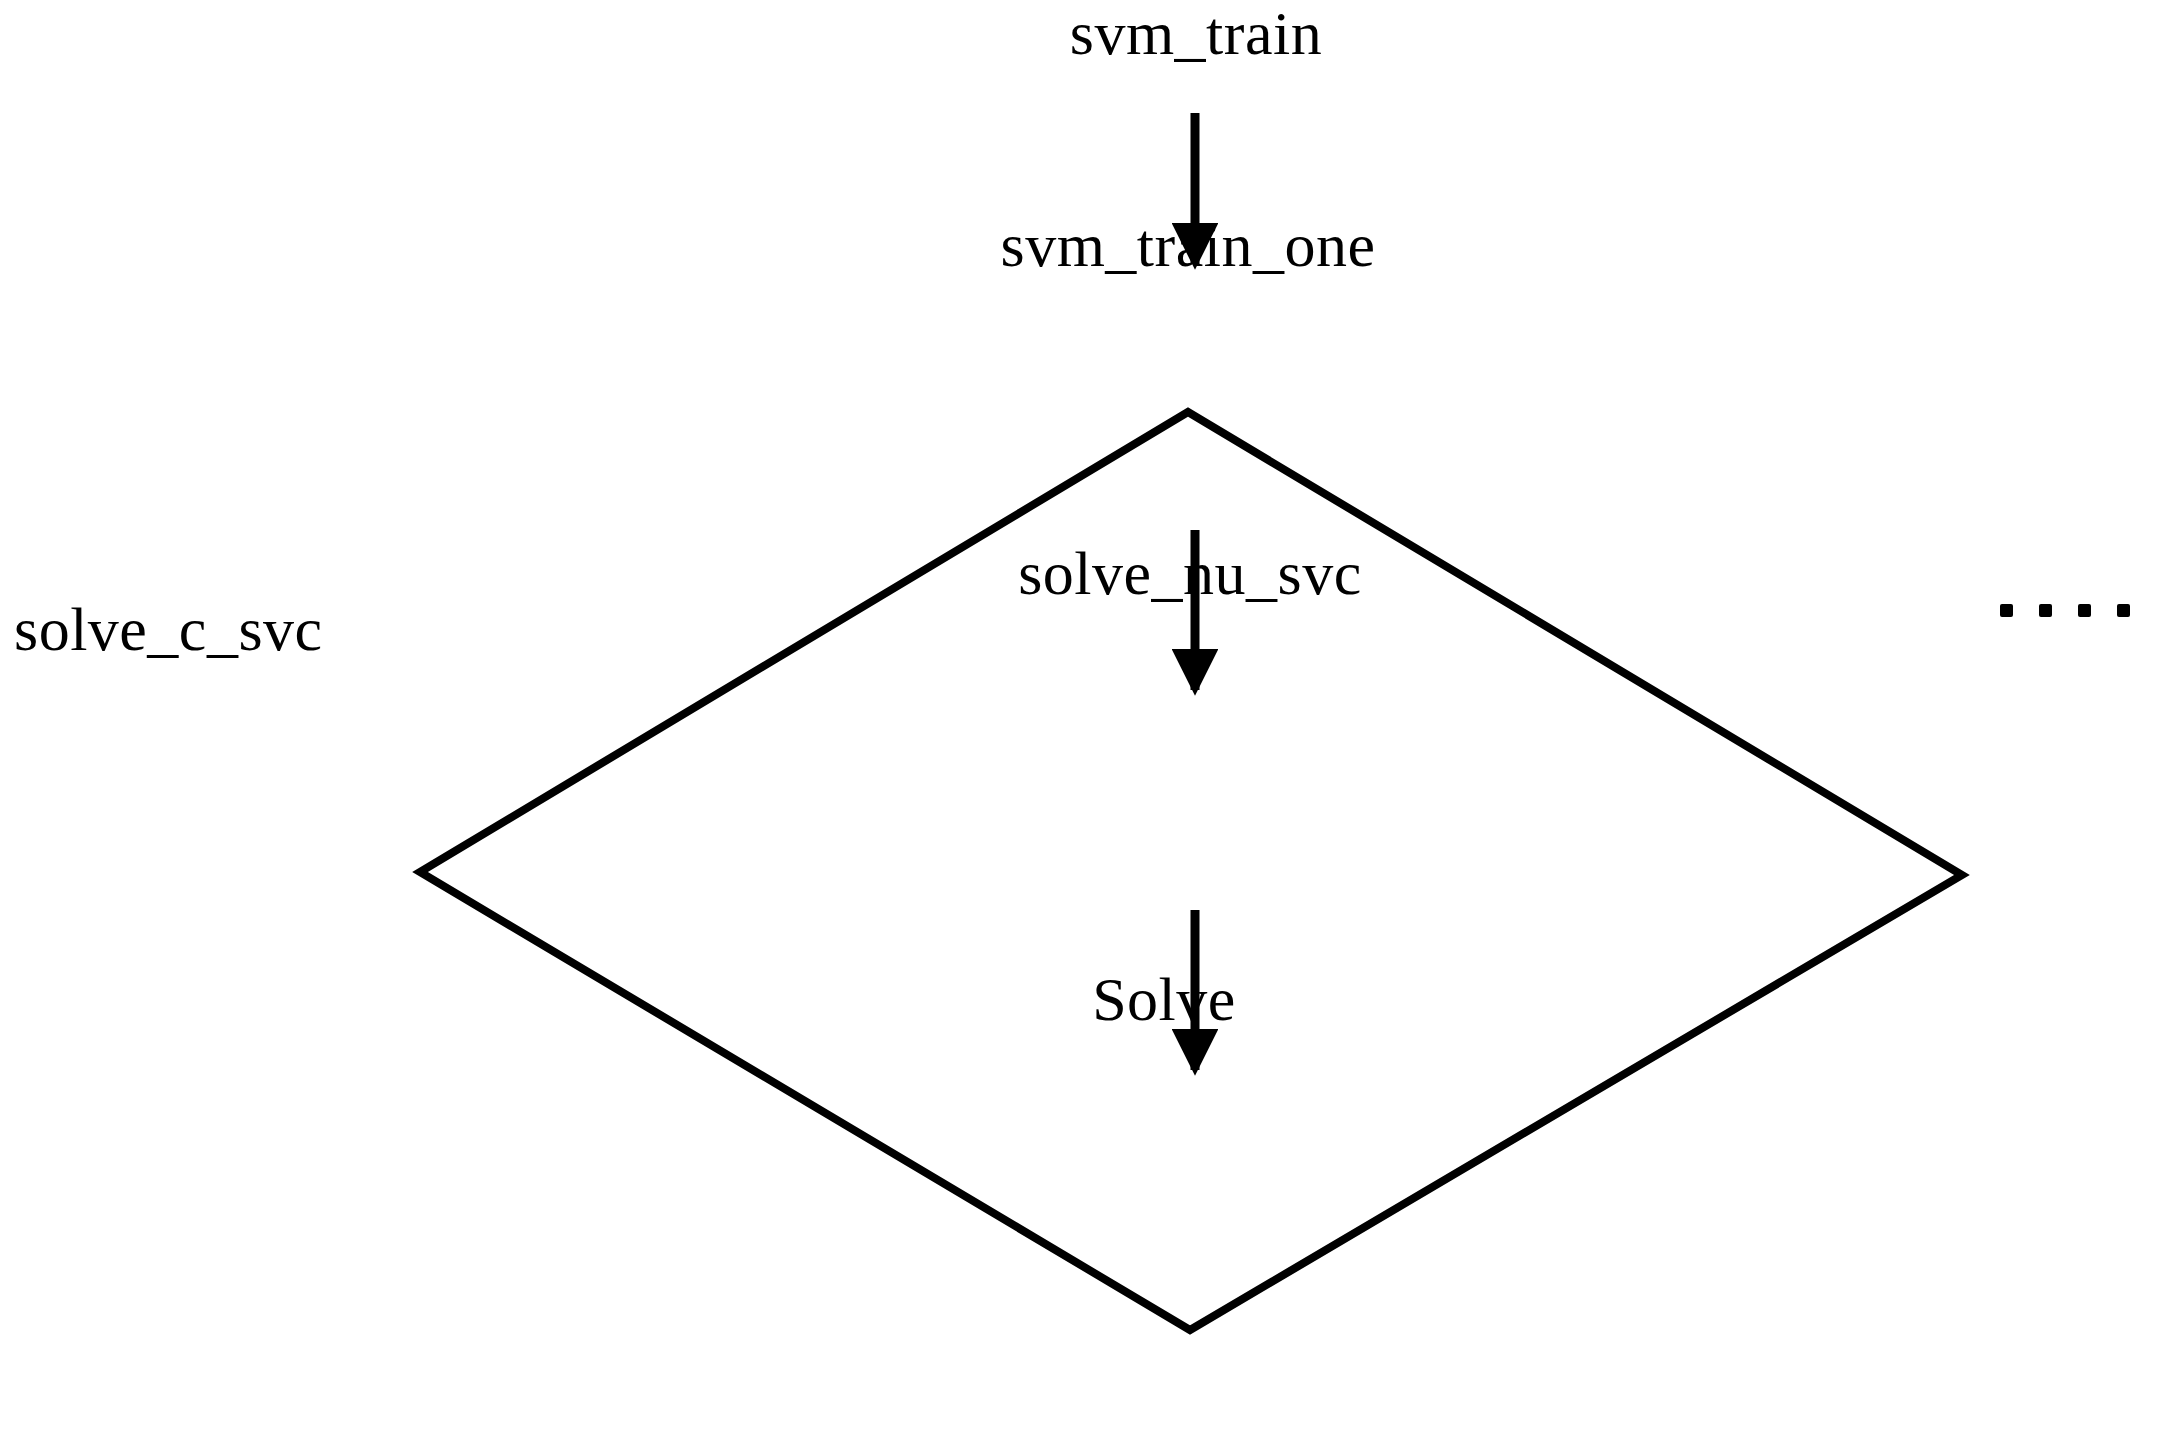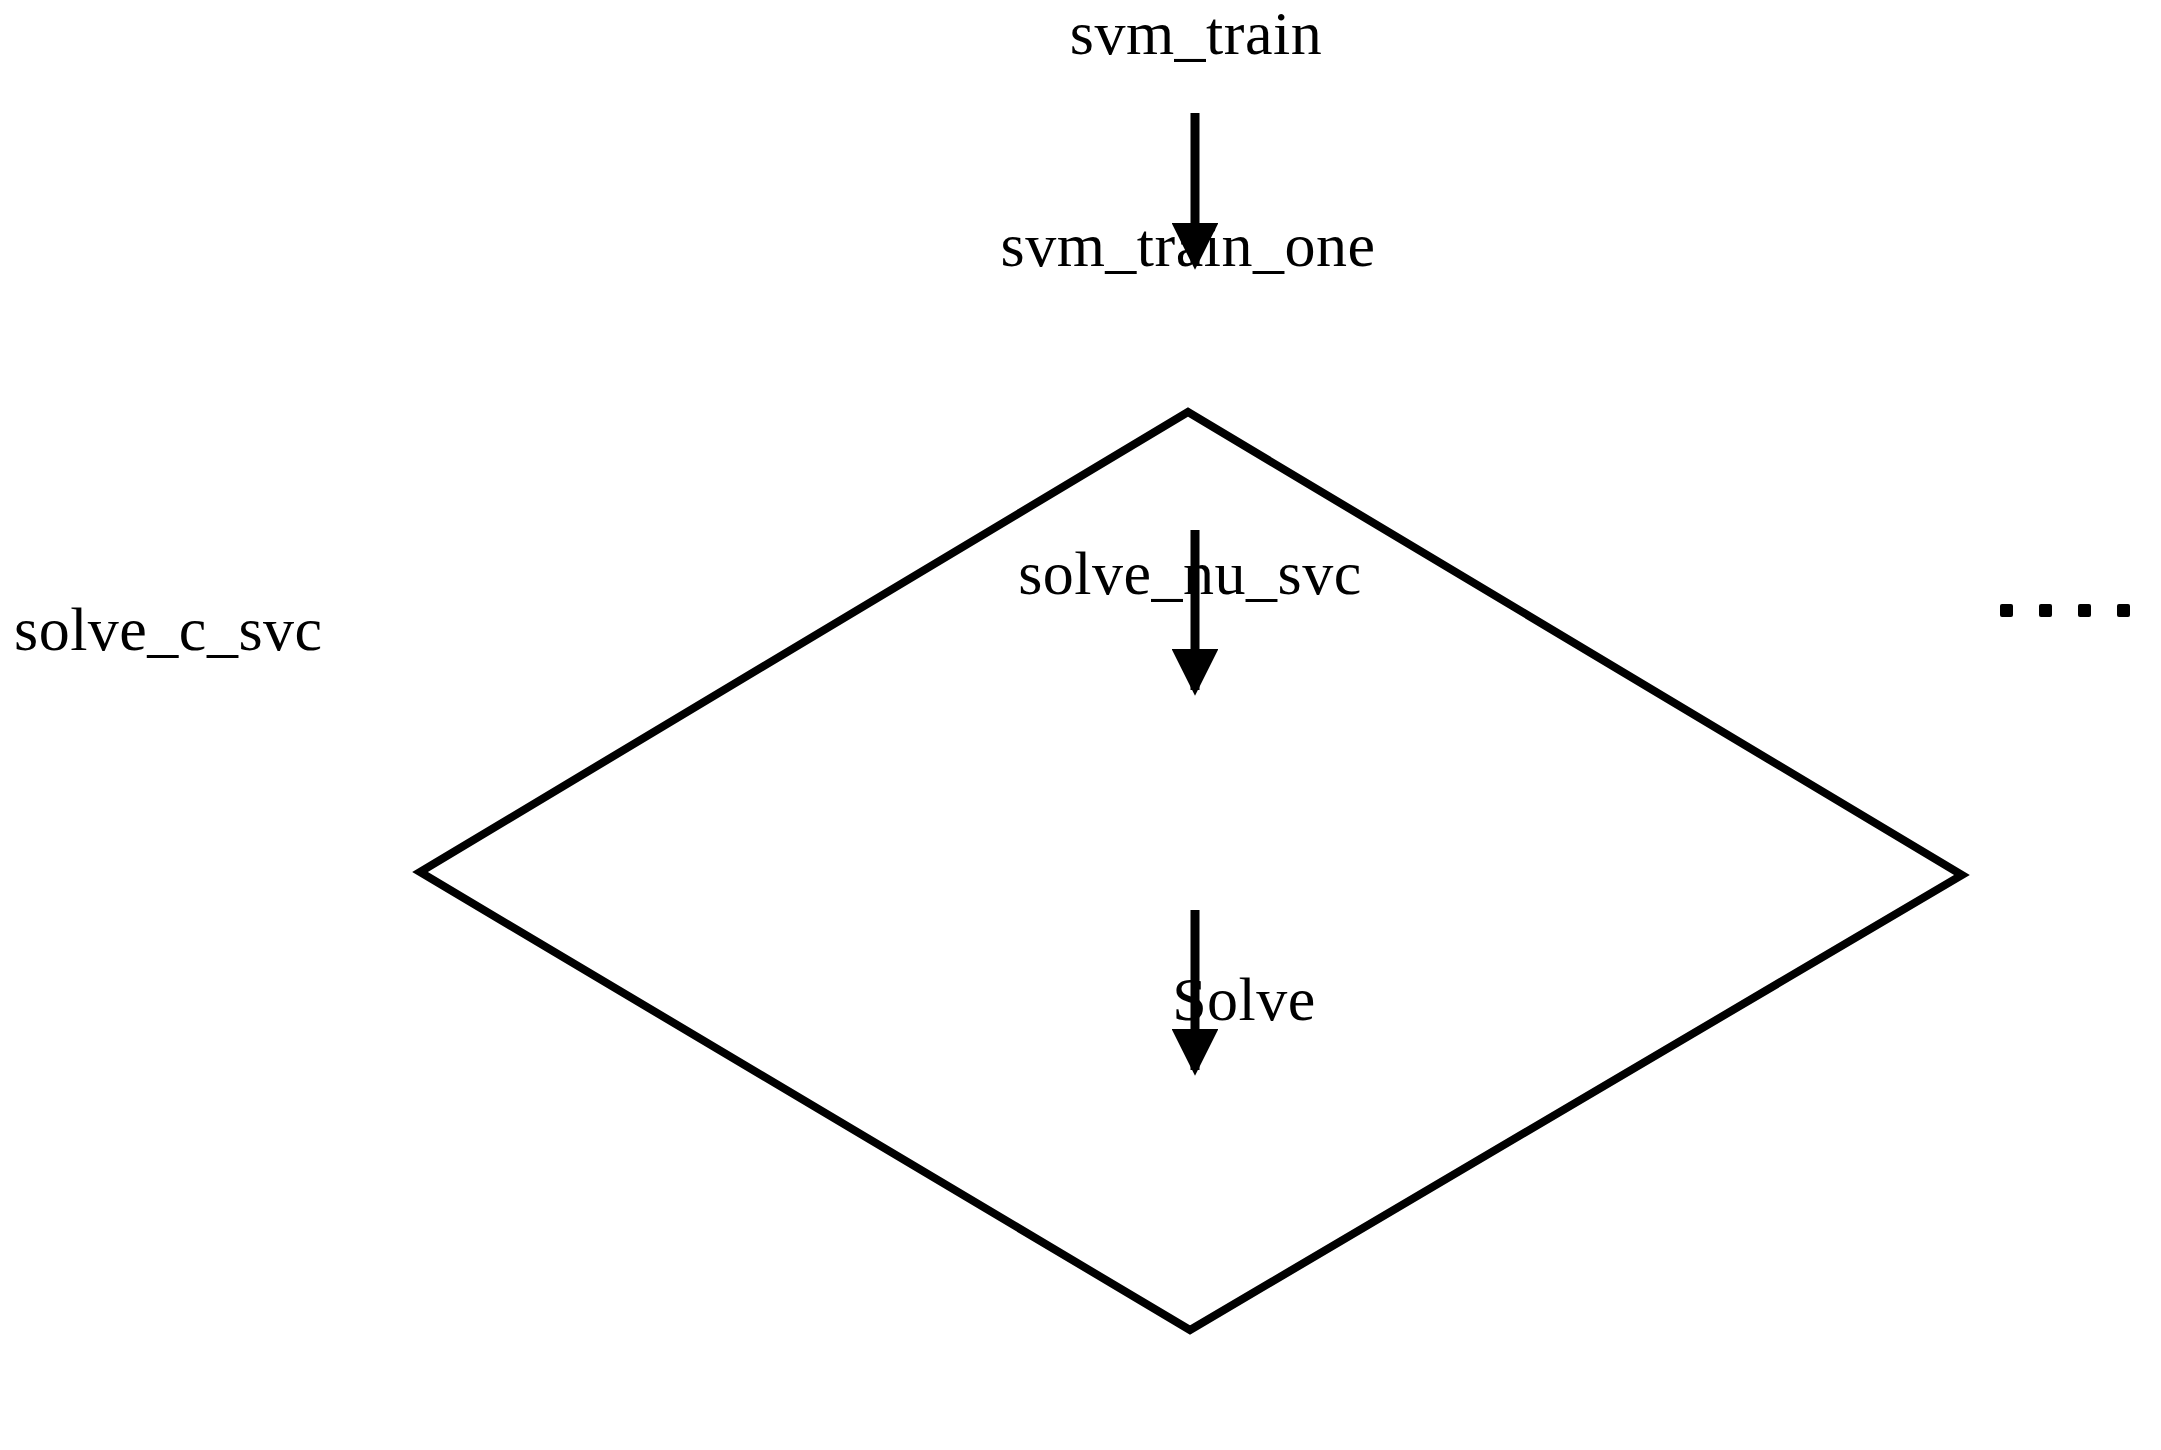--- a/index.html
+++ b/index.html
@@ -33,21 +33,21 @@
     white-space: nowrap;
     letter-spacing: 0.5px;
   }
   .centered {
     transform: translateX(-50%);
   }
   .label-svm-train      { left: 1196px; top: 2px;    }
   .label-svm-train-one  { left: 1188px; top: 214px;  }
   .label-solve-nu-svc   { left: 1190px; top: 542px;  }
   .label-solve-c-svc    { left: 14px;   top: 598px;  }
-  .label-solve          { left: 1244px; top: 968px;  }
+  .label-solve          { left: 1164px; top: 968px;  }
   .ellipsis-dots {
     position: absolute;
     left: 2000px;
     top: 604px;
     display: flex;
     align-items: center;
     gap: 26px;
   }
   .dot {
     width: 13px;

